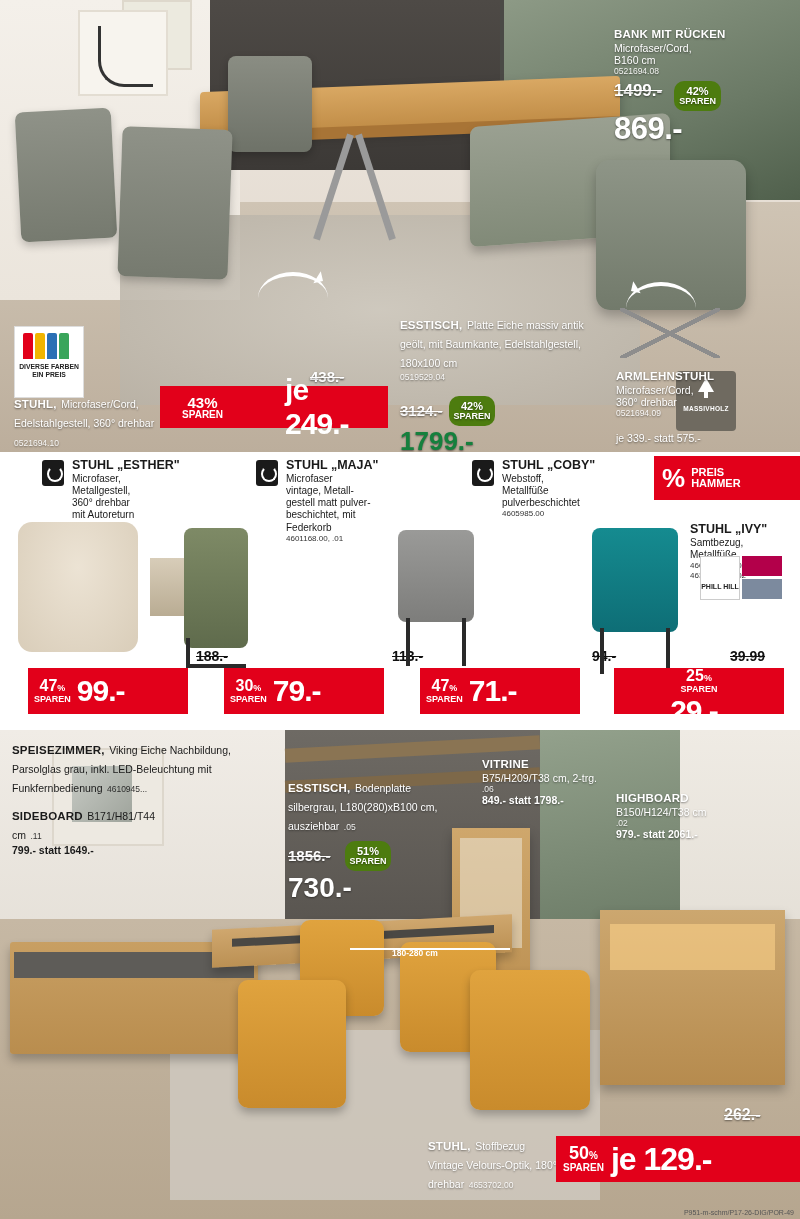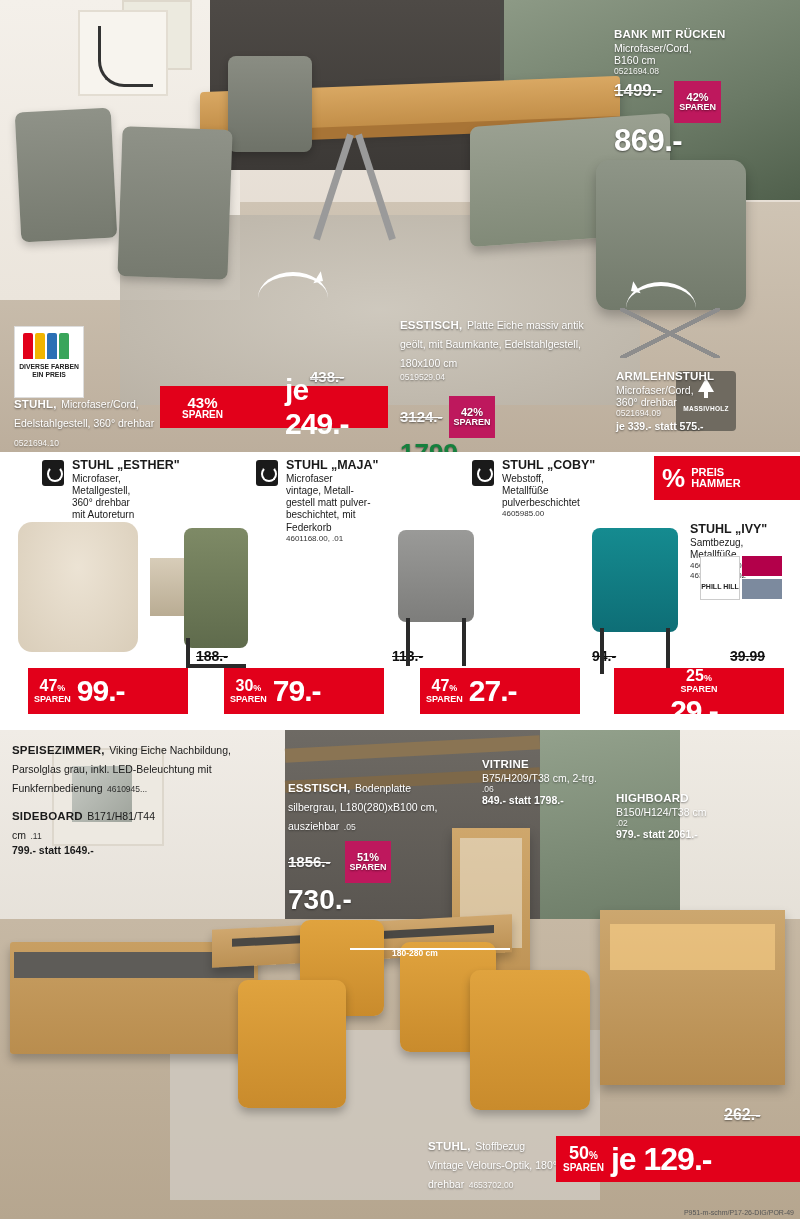--- a/index.html
+++ b/index.html
@@ -131,22 +131,22 @@
   .hd { font-weight:bold; font-size:11.5px; letter-spacing:.2px; }
   .bd { font-size:10.5px; }
   .code { font-size:8.5px; opacity:.9; }
   .strike { text-decoration: line-through; font-weight:bold; }
 
   .bank-blk { left:614px; top:28px; width:180px; }
   .bank-price { font-size:31px; font-weight:bold; color:#fff; letter-spacing:-.5px; }
   .bank-old { font-size:17px; font-weight:bold; color:#fff; text-decoration:line-through; }
 
   .sparen-badge {
-    display:inline-block; background:#be185d; color:#fff; text-align:center;
-    font-weight:bold; line-height:1.0; padding:11px 5px; border-radius:0;
+    display:inline-block; background:#4d7c0f; color:#fff; text-align:center;
+    font-weight:bold; line-height:1.0; padding:5px 5px; border-radius:10px;
     font-size:9px; vertical-align:middle;
   }
   .sparen-badge .pct { font-size:11px; display:block; }
 
   .esstisch-blk { left:400px; top:315px; width:200px; }
   .esst-old { font-size:15px; font-weight:bold; color:#fff; text-decoration:line-through; }
   .esst-price { font-size:26px; font-weight:bold; color:#15803d; }
 
   .arml-blk { left:616px; top:370px; width:175px; }
   .massiv {
@@ -337,21 +337,21 @@
       <span class="tree"></span>
       <span class="trunk"></span>
       <span>MASSIVHOLZ</span>
     </div>
 
     <div class="blk arml-blk t-white">
       <div class="hd">ARMLEHNSTUHL</div>
       <div class="bd" style="white-space:pre-line">Microfaser/Cord,
 360° drehbar</div>
       <div class="code">0521694.09</div>
-      <div class="bd" style="font-weight:bold; margin-top:2px;">je 339.- statt 575.-</div>
+      <div class="bd" style="font-weight:normal; margin-top:14px;">je 339.- statt 575.-</div>
     </div>
 
     <div class="farben-box">
       <span class="farben-swatch">
         <i style="left:0; background:#e2001a;"></i>
         <i style="left:12px; background:#f0b400;"></i>
         <i style="left:24px; background:#2b6fb5;"></i>
         <i style="left:36px; background:#3aa55b;"></i>
       </span>
       <span>DIVERSE FARBEN EIN PREIS</span>
@@ -425,21 +425,21 @@
       <div class="c-code">4605985.00</div>
     </div>
     <div style="position:absolute;left:398px;top:78px;width:76px;height:92px;background:linear-gradient(180deg,#9a9a98,#7d7d7b);border-radius:8px;"></div>
     <div style="position:absolute;left:406px;top:166px;width:60px;height:48px;border-left:4px solid #2a2a2a;border-right:4px solid #2a2a2a;"></div>
     <div class="old-price" style="position:absolute; left:592px; top:196px;">94.-</div>
     <div class="bigtag" style="left:420px; top:216px; width:160px;">
       <span class="s">
         <span class="p">47</span><span>%</span><br>
         <span>SPAREN</span>
       </span>
-      <span class="v">27.-</span>
+      <span class="v">71.-</span>
     </div>
 
     <div style="position:absolute;left:592px;top:76px;width:86px;height:104px;background:linear-gradient(180deg,#158b90,#0e6e76);border-radius:8px;"></div>
     <div style="position:absolute;left:600px;top:176px;width:70px;height:46px;border-left:4px solid #2a2a2a;border-right:4px solid #2a2a2a;"></div>
     <div class="blk" style="left:690px; top:70px; width:110px;">
       <div class="c-head">STUHL „IVY"</div>
       <div class="c-body" style="white-space:pre-line">Samtbezug,
 Metallfüße</div>
       <div class="c-code" style="white-space:pre-line">4601299.00-.02
 4633738.00-.02</div>

